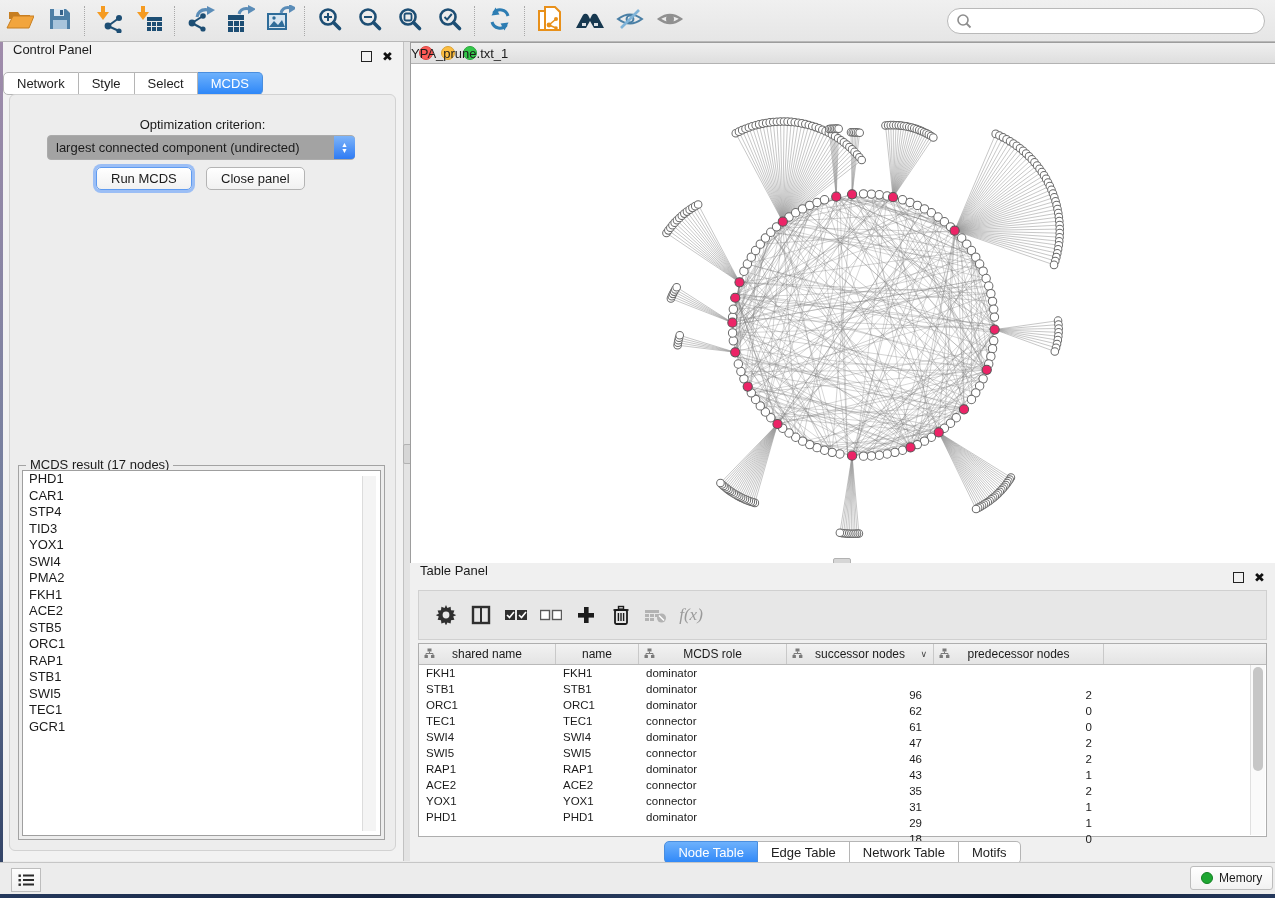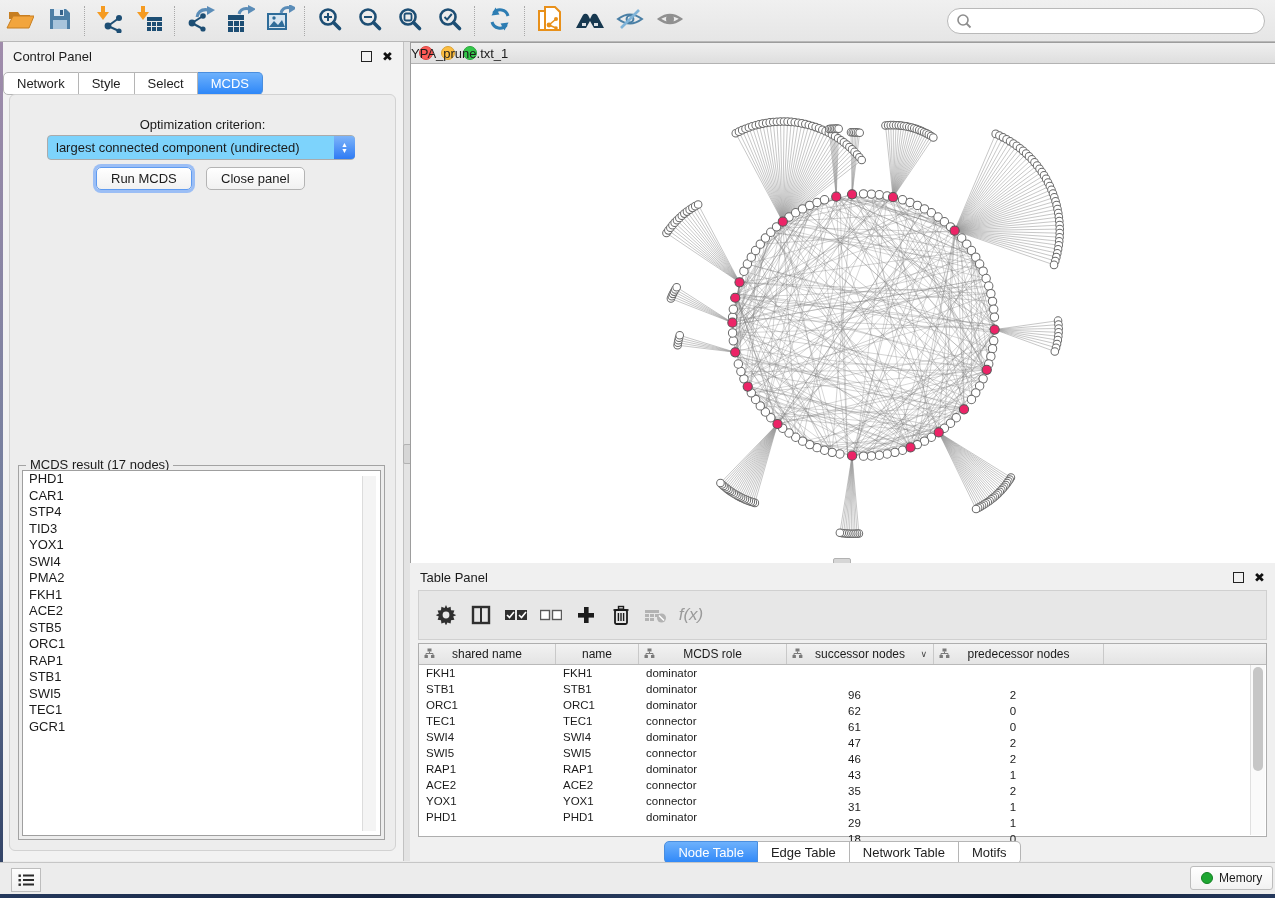--- a/index.html
+++ b/index.html
@@ -11,34 +11,34 @@
   #toolbar{left:0;top:0;width:1275px;height:41px;background:linear-gradient(#f0f0f0,#e6e6e6);
            border-bottom:1px solid #b8b8b8;display:flex;align-items:center;}
   .tb-btn{width:40px;height:34px;display:flex;align-items:center;justify-content:center;flex:0 0 auto;}
   .tb-sep{width:1px;height:30px;margin:0 4px;border-left:1px dotted #a9a9a9;flex:0 0 auto;}
   #search-wrap{margin-left:auto;margin-right:10px;width:300px;height:24px;background:#fff;
                border:1px solid #b9b9b9;border-radius:13px;display:flex;align-items:center;padding:0 8px;}
   #search-wrap svg{flex:0 0 auto;}
   #search-input{border:none;outline:none;flex:1;height:18px;font-size:13px;background:transparent;margin-left:5px;}
   
   #control-panel{left:3px;top:42px;width:400px;height:819px;background:#f2f2f2;border-right:1px solid #c2c2c2;}
-  .panel-head{height:28px;display:flex;align-items:center;padding:0 10px;font-size:13px;}
+  .panel-head{height:28px;display:flex;padding:0 10px;font-size:13px;}
   .panel-head .win-icons{margin-left:auto;display:flex;gap:10px;align-items:center;}
   .win-float{width:9px;height:9px;border:1.5px solid #222;}
   .win-close{font-size:13px;font-weight:bold;color:#111;line-height:1;}
   #cp-tabs{position:absolute;left:0;right:0;top:30px;display:flex;justify-content:flex-start;}
   .seg-tab{font-size:13px;padding:3px 13px;background:#fff;border:1px solid #b5b5b5;border-left:none;
            color:#222;}
   .seg-tab:first-child{border-left:1px solid #b5b5b5;border-radius:5px 0 0 5px;}
   .seg-tab:last-child{border-radius:0 5px 5px 0;}
   .seg-tab.selected{background:linear-gradient(#6db1fc,#2e87f8);color:#fff;border-color:#4a8ede;}
   #cp-inner{position:absolute;left:6px;right:7px;top:52px;bottom:10px;background:#ededed;
             border:1px solid #d2d2d2;border-radius:6px;}
   #opt-label{position:absolute;left:0;right:0;top:22px;text-align:center;font-size:13px;}
-  #opt-select{position:absolute;left:37px;right:40px;top:40px;height:23px;background:#7dd3fc;
+  #opt-select{position:absolute;left:37px;right:40px;top:40px;height:23px;background:#a3a3a3;
               border:1px solid #ababab;border-radius:4px;display:flex;align-items:center;font-size:13px;}
   #opt-select .sel-text{flex:1;padding-left:8px;white-space:nowrap;overflow:hidden;}
   #opt-select .sel-btn{width:21px;height:23px;margin:-1px -1px -1px 0;border-radius:0 4px 4px 0;
         background:linear-gradient(#7db4f9,#2f7bf4);display:flex;flex-direction:column;align-items:center;
         justify-content:center;color:#fff;font-size:7px;line-height:6px;font-weight:bold;}
   .mac-btn{background:linear-gradient(#ffffff,#f1f1f1);border:1px solid #b4b4b4;border-radius:5px;
            font-size:13px;padding:3px 14px;color:#1b1b1b;}
   #run-btn{position:absolute;left:86px;top:72px;box-shadow:0 0 0 3px rgba(88,152,251,.55);border-color:#5f9bf0;}
   #closepanel-btn{position:absolute;left:196px;top:72px;}
   #mcds-group{position:absolute;left:8px;right:10px;top:370px;bottom:10px;border:1px solid #a3a3a3;}
@@ -58,30 +58,30 @@
                 display:flex;align-items:center;position:relative;}
   .traffic{width:12px;height:12px;border-radius:50%;margin-left:8px;}
   #net-title{position:absolute;left:0;right:0;text-align:left;font-size:13px;color:#1c1c1c;}
   #net-canvas{position:absolute;left:0;top:21px;right:0;bottom:0;background:#fff;}
   #net-svg{width:100%;height:100%;}
   
   #table-panel{left:410px;top:563px;width:865px;height:298px;background:#f0f0f0;}
   #tp-toolbar{position:absolute;left:8px;right:8px;top:27px;height:48px;background:#e7e7e7;
               border:1px solid #d0d0d0;display:flex;align-items:center;padding-left:14px;gap:9px;}
   .tpi{width:26px;height:26px;display:flex;align-items:center;justify-content:center;}
-  #fx-label{font-family:Liberation Sans, sans-serif;font-style:italic;font-size:17px;color:#9a9a9a;}
+  #fx-label{font-family:Liberation Serif, serif;font-style:italic;font-size:17px;color:#9a9a9a;}
   #nodetable{position:absolute;left:8px;right:8px;top:80px;height:192px;background:#fff;border:1px solid #aeaeae;}
   #nt-header{display:flex;height:20px;background:linear-gradient(#f2f2f2,#e4e4e4);border-bottom:1px solid #b9b9b9;}
   .th{display:flex;align-items:center;justify-content:center;position:relative;font-size:12px;
       border-right:1px solid #c9c9c9;box-sizing:border-box;gap:4px;}
   .th .tree-ic{position:absolute;left:5px;top:4px;}
   .th .sort{position:absolute;right:6px;font-size:9px;color:#444;}
   .tr{display:flex;height:16px;align-items:center;font-size:11.5px;}
   .td{box-sizing:border-box;white-space:nowrap;overflow:hidden;}
-  .td.num{text-align:center;margin-top:44px;}
+  .td.num{text-align:right;margin-top:44px;}
   #nt-scroll{position:absolute;right:1px;top:21px;bottom:1px;width:14px;background:#fafafa;border-left:1px solid #e0e0e0;}
   #nt-thumb{position:absolute;left:1.5px;top:2px;width:10px;height:104px;background:#c6c6c6;border-radius:5px;}
   #tp-tabs{position:absolute;left:0;right:0;top:278px;display:flex;justify-content:center;}
   
   #statusbar{left:0;top:862px;width:1275px;height:31px;background:#ececec;border-top:1px solid #c6c6c6;}
   #list-btn{left:11px;top:868px;width:28px;height:22px;background:linear-gradient(#fdfdfd,#f0f0f0);
             border:1px solid #bdbdbd;display:flex;align-items:center;justify-content:center;}
   #memory-btn{left:1190px;top:866px;height:22px;background:linear-gradient(#ffffff,#f2f2f2);
               border:1px solid #bdbdbd;border-radius:3px;display:flex;align-items:center;
               padding:0 10px;font-size:12px;gap:6px;}

